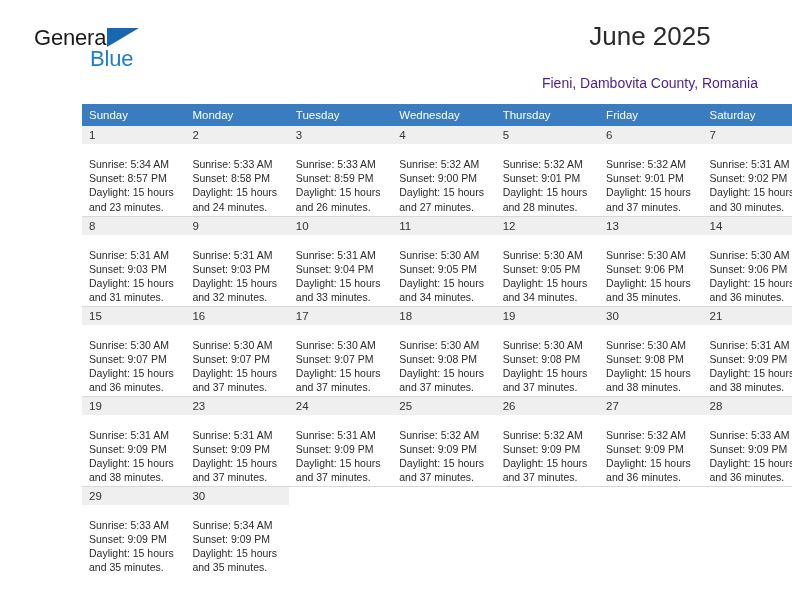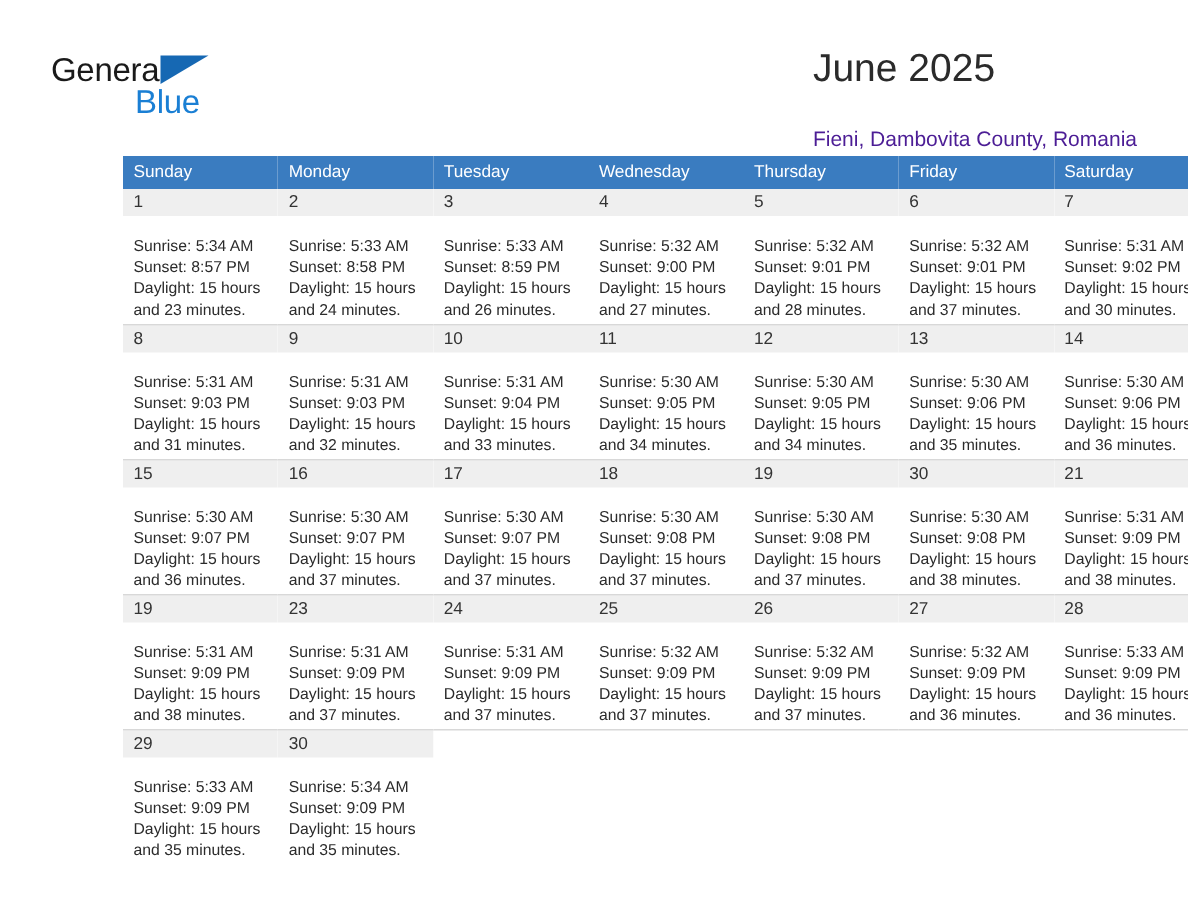--- a/index.html
+++ b/index.html
@@ -12,21 +12,21 @@
   #page {
     position: relative;
     width: 792px; height: 612px;
     background: #ffffff;
     overflow: hidden;
   }
 
   
   .header {
     position: absolute;
-    left: 34px; top: 28px;
+    left: 34px; top: 19px;
     width: 724px; height: 70px;
   }
   .logo {
     position: absolute;
     left: 0px; top: 6px;
     width: 200px; height: 52px;
   }
   .logo-general {
     position: absolute;
     left: 0px; top: 0px;
@@ -46,21 +46,21 @@
     position: absolute;
     left: 56px; top: 21px;
     font-size: 22px;
     color: #1a7fd4;
     letter-spacing: -0.2px;
     font-family: "Liberation Sans", sans-serif;
   }
   .title-block {
     position: absolute;
     right: 0px; top: 0px;
-    text-align: left;
+    text-align: center;
   }
   .month-title {
     font-size: 26px;
     color: #2b2b2b;
     line-height: 34px;
     white-space: nowrap;
   }
   .location {
     font-size: 14px;
     color: #4c1d95;

